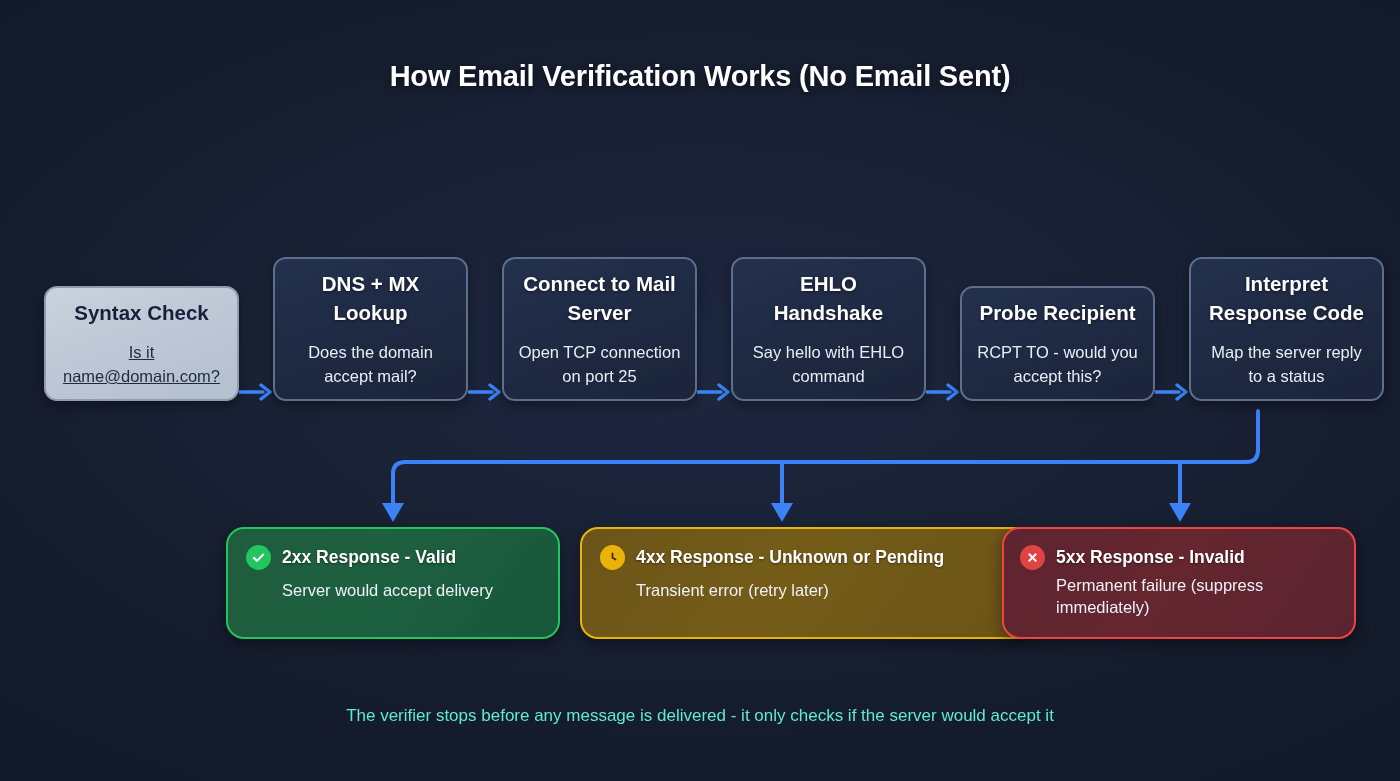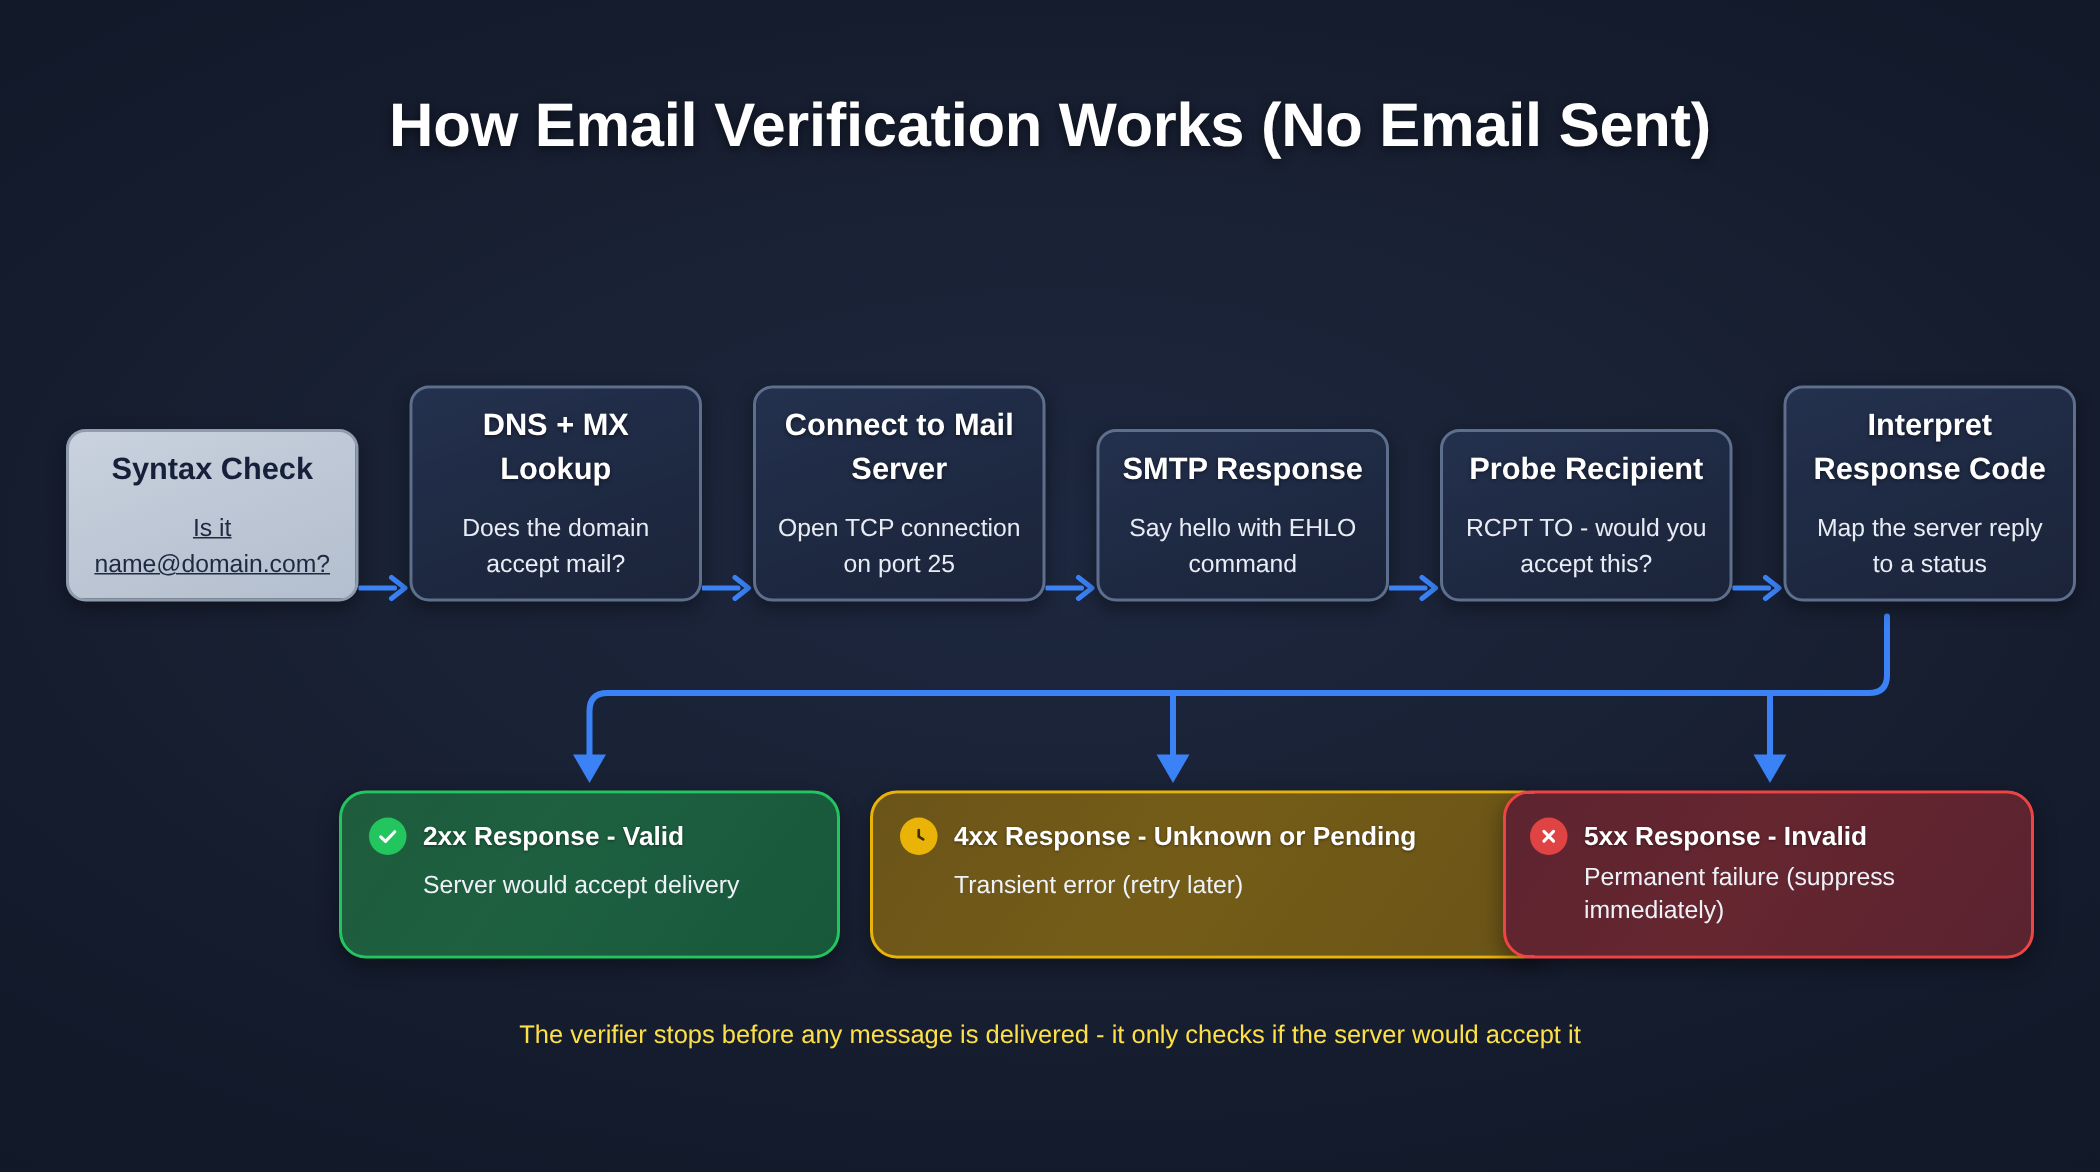--- a/index.html
+++ b/index.html
@@ -31,21 +31,21 @@
     z-index: 2;
   }
 
   
   #page-title {
     position: absolute;
     top: 60px;
     left: 0;
     width: 1400px;
     text-align: center;
-    font-size: 41px;
+    font-size: 29px;
     font-weight: bold;
     color: #ffffff;
     letter-spacing: -0.2px;
     text-shadow: 0 2px 7px rgba(0,0,0,0.55);
   }
 
   
   #pipeline {
     position: absolute;
     top: 179px;
@@ -182,26 +182,26 @@
     border-color: #ef4444;
     background: linear-gradient(125deg, #5d2430 0%, #65262f 45%, #5a2330 100%);
     padding-left: 16px;
   }
 
   .outcome.invalid .outcome-desc { margin-top: 4px; }
 
   
   #footer-note {
     position: absolute;
-    top: 680px;
+    top: 706px;
     left: 0;
     width: 1400px;
     text-align: center;
     font-size: 17px;
-    color: #fde047;
+    color: #5eead4;
   }
 </style>
 </head>
 <body>
 
 <div id="bg-glow"></div>
 
 <svg id="connectors" viewBox="0 0 1400 781">
   <g fill="none" stroke="#3b82f6" stroke-width="4" stroke-linecap="round" stroke-linejoin="round">
 
@@ -254,21 +254,21 @@
     </div>
 
     <div class="step-arrow">
       <svg width="34" height="18" viewBox="0 0 34 18">
         <line x1="1" y1="9" x2="24" y2="9" stroke="#3b82f6" stroke-width="3.4" stroke-linecap="round"></line>
         <polyline points="22,2 31,9 22,16" fill="none" stroke="#3b82f6" stroke-width="3.4" stroke-linecap="round" stroke-linejoin="round"></polyline>
       </svg>
     </div>
 
     <div class="step-box">
-      <div class="step-title">SMTP Response</div>
+      <div class="step-title">EHLO Handshake</div>
       <div class="step-desc">Say hello with EHLO command</div>
     </div>
 
     <div class="step-arrow">
       <svg width="34" height="18" viewBox="0 0 34 18">
         <line x1="1" y1="9" x2="24" y2="9" stroke="#3b82f6" stroke-width="3.4" stroke-linecap="round"></line>
         <polyline points="22,2 31,9 22,16" fill="none" stroke="#3b82f6" stroke-width="3.4" stroke-linecap="round" stroke-linejoin="round"></polyline>
       </svg>
     </div>
 

